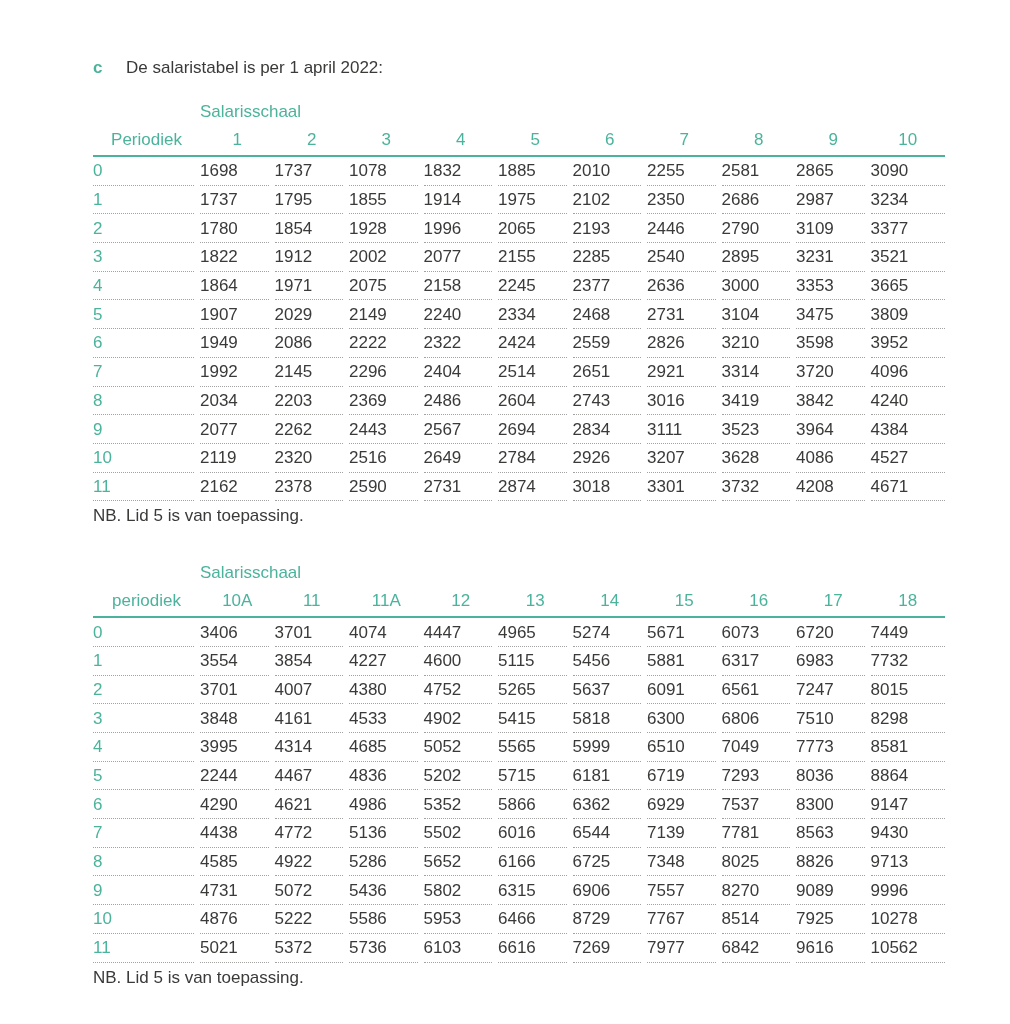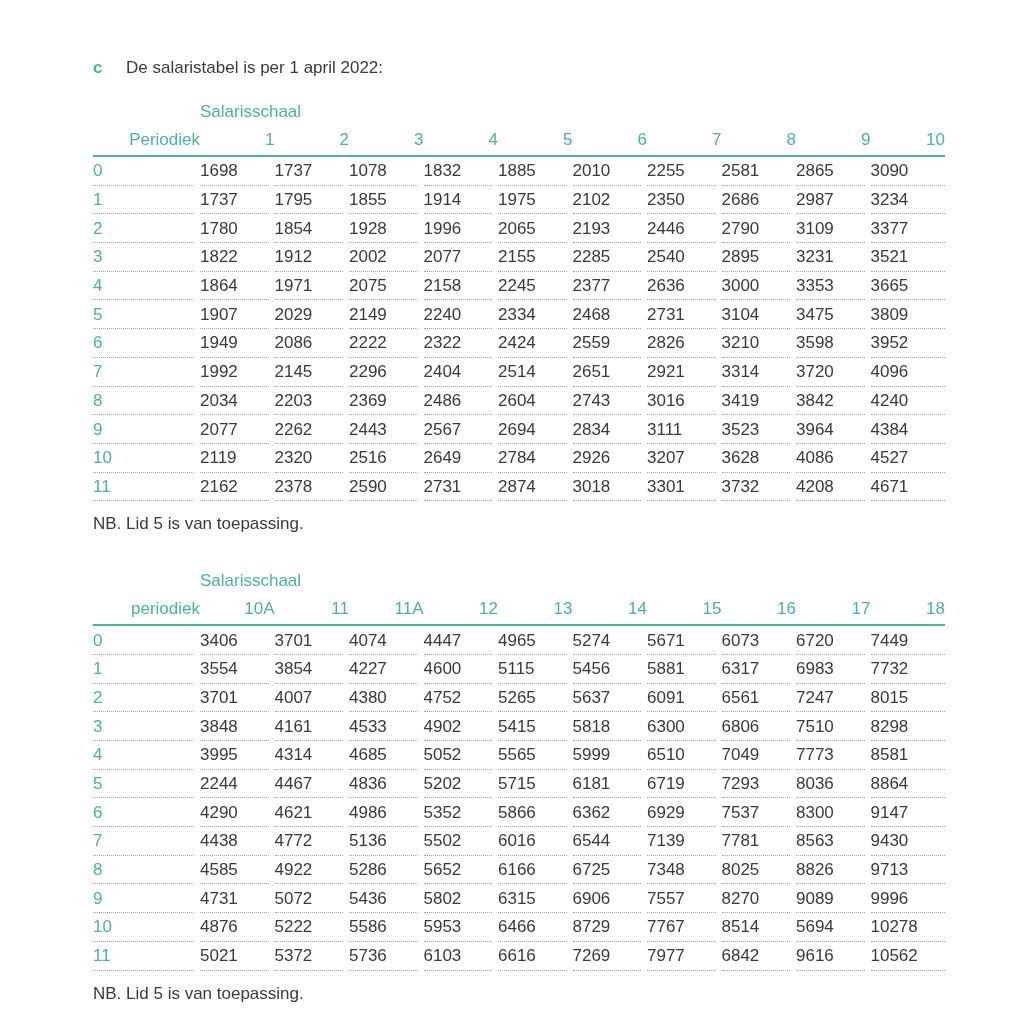--- a/index.html
+++ b/index.html
@@ -48,21 +48,21 @@
   table {
     border-collapse: separate;
     border-spacing: 0;
     table-layout: fixed;
     width: 852px;
   }
   col.label-col { width: 107px; }
   th {
     color: var(--accent);
     font-weight: normal;
-    text-align: right;
+    text-align: center;
     border-bottom: 2px solid var(--accent);
     padding: 0 0 5px 0;
     line-height: 20px;
   }
   td {
     height: 28.7px;
     vertical-align: middle;
     padding: 0;
     position: relative;
     font-variant-numeric: tabular-nums;
@@ -71,21 +71,21 @@
     content: "";
     position: absolute;
     left: 0;
     right: 6px;
     bottom: 0;
     border-bottom: 1px dotted var(--divider);
   }
   td:last-child::after { right: 0; }
   td.rowlabel { color: var(--accent); }
   .footnote {
-    margin-top: 12px;
+    margin-top: 4px;
     line-height: 22px;
   }
 </style>
 </head>
 <body>
 
 <div class="content">
 
   <div class="heading">
     <span class="marker">c</span>
@@ -432,21 +432,21 @@
           <tr>
             <td class="rowlabel">10</td>
             <td>4876</td>
             <td>5222</td>
             <td>5586</td>
             <td>5953</td>
             <td>6466</td>
             <td>8729</td>
             <td>7767</td>
             <td>8514</td>
-            <td>5694</td>
+            <td>7925</td>
             <td>10278</td>
           </tr>
           <tr>
             <td class="rowlabel">11</td>
             <td>5021</td>
             <td>5372</td>
             <td>5736</td>
             <td>6103</td>
             <td>6616</td>
             <td>7269</td>

